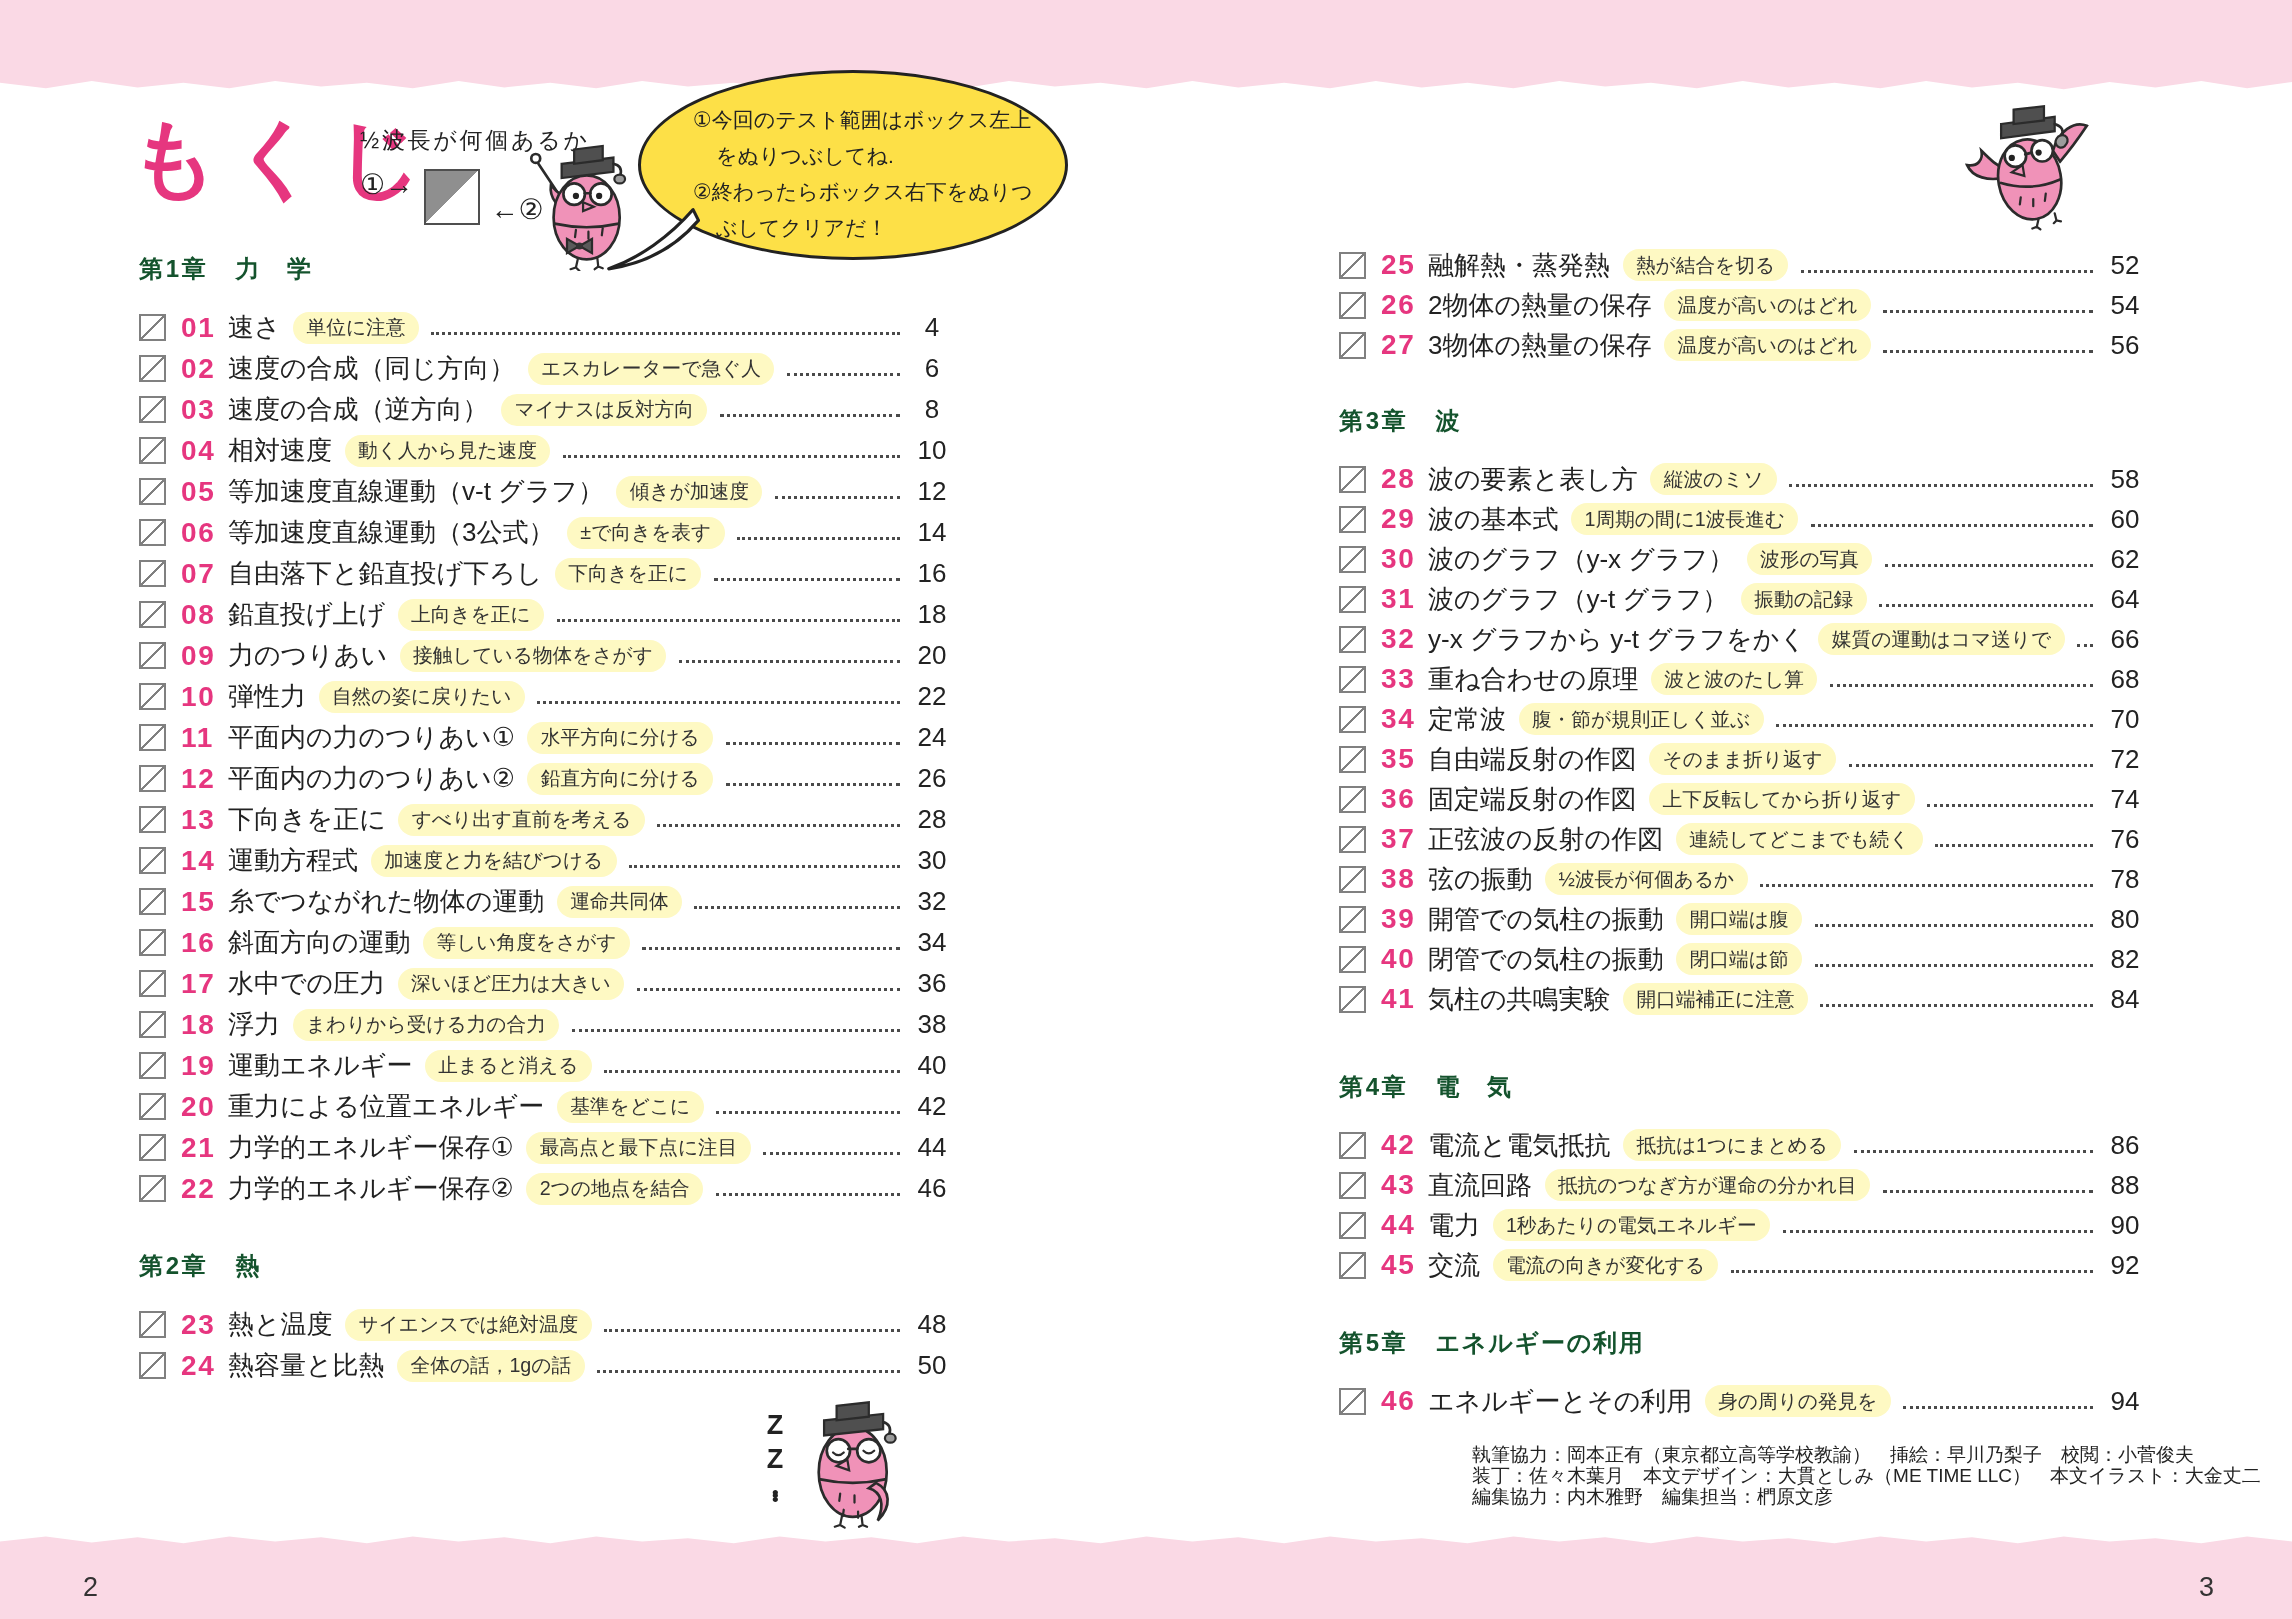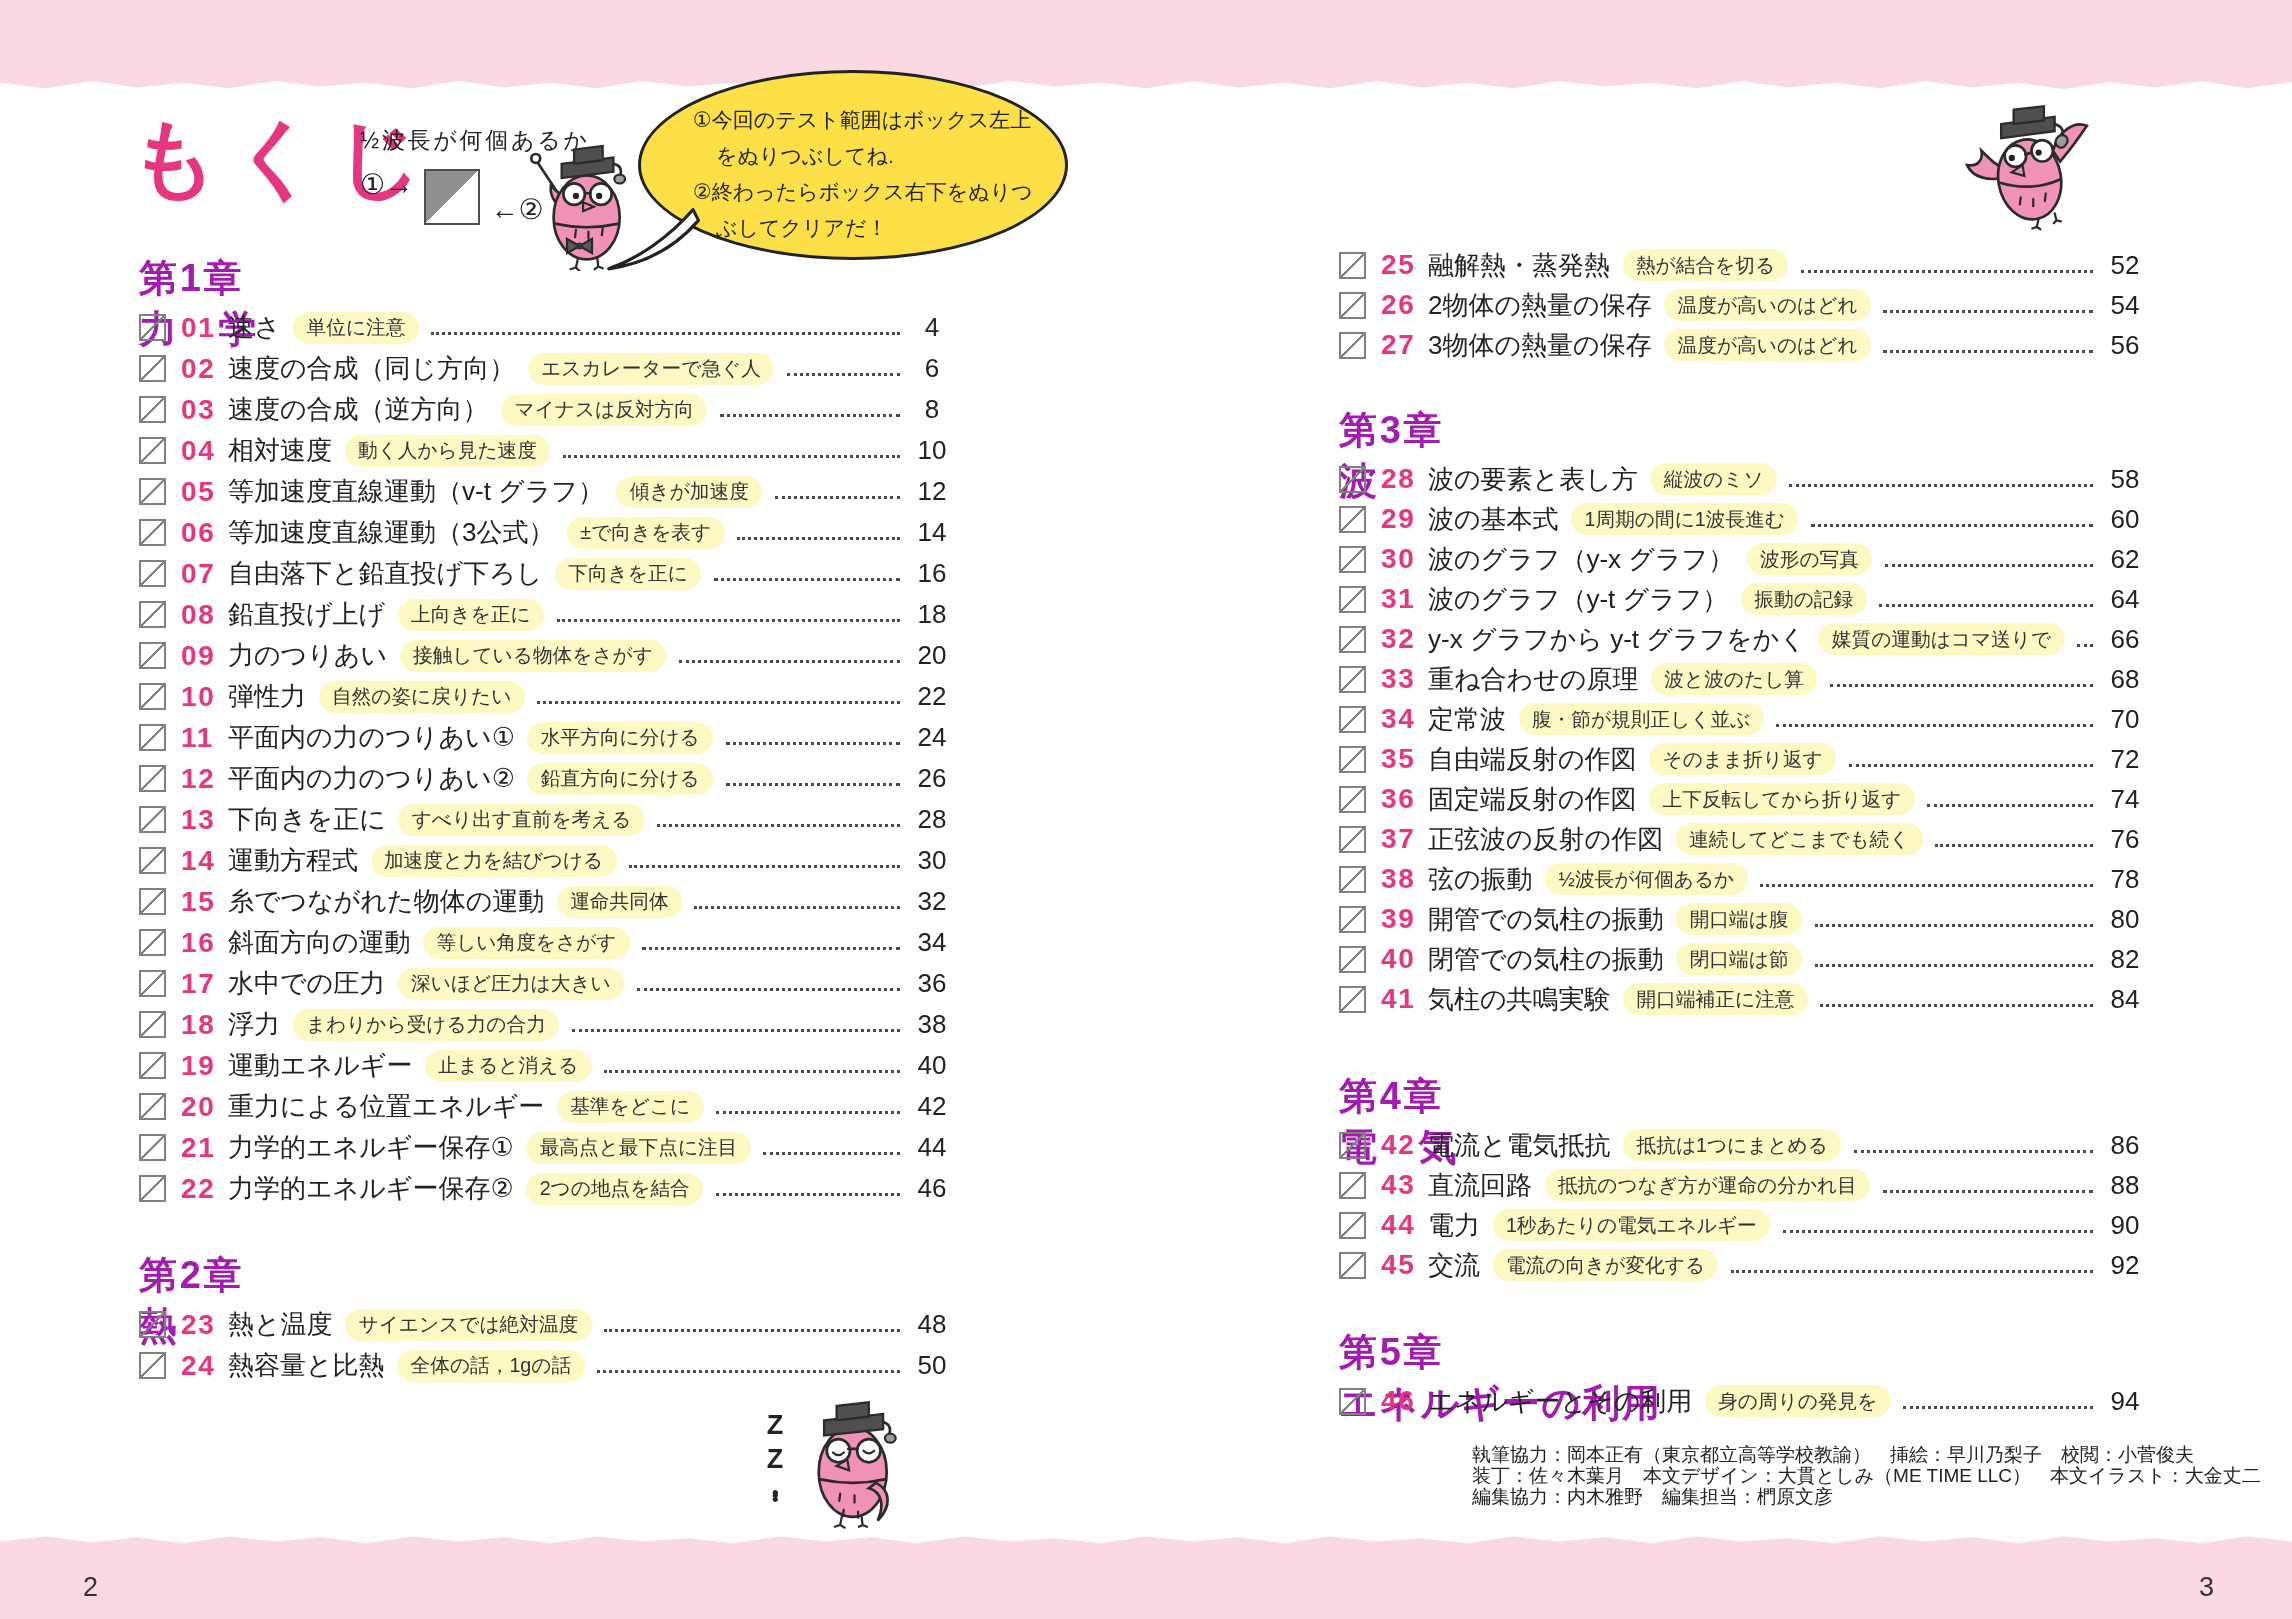--- a/index.html
+++ b/index.html
@@ -34,21 +34,21 @@
   .owl-teacher{left:522px;top:137px;}
   .owl-flying{left:1960px;top:95px;}
   .sleep-wrap{position:absolute;left:757px;top:1397px;display:flex;align-items:flex-start;z-index:2;}
   .zz{writing-mode:vertical-rl;text-orientation:upright;font-size:27px;font-weight:bold;
       letter-spacing:3.6px;color:#222;margin:12.5px 3.6px 0 0;}
   
   .col{position:absolute;top:0;height:1619px;z-index:2;}
   .col.left{left:139px;width:818px;}
   .col.right{left:1339px;width:811px;}
   .sec{position:absolute;left:0;width:100%;}
-  .ch-head{display:flex;align-items:baseline;height:47px;font-size:38px;font-weight:bold;color:#a21caf;flex-direction:column;}
+  .ch-head{display:flex;align-items:baseline;height:47px;font-size:24px;font-weight:bold;color:#14532d;}
   .ch-num{margin-right:27px;letter-spacing:2.7px;}
   .ch-name{letter-spacing:1.8px;}
   .toc-list{margin-top:7.2px;}
   .toc-item{display:flex;align-items:center;height:41px;}
   .col.right .toc-item{height:40px;}
   .chk{flex:0 0 auto;width:27px;height:27px;border:2.2px solid #808080;box-sizing:border-box;
        margin-right:15px;
        background:linear-gradient(to bottom right,transparent calc(50% - 1.2px),#808080 calc(50% - 1.2px),#808080 calc(50% + 1.2px),transparent calc(50% + 1.2px));}
   .num{flex:0 0 auto;width:47px;font-size:28px;font-weight:bold;color:#e6367f;letter-spacing:1.8px;}
   .ttl{flex:0 0 auto;font-size:26px;color:#222;white-space:nowrap;margin-right:12.5px;}

